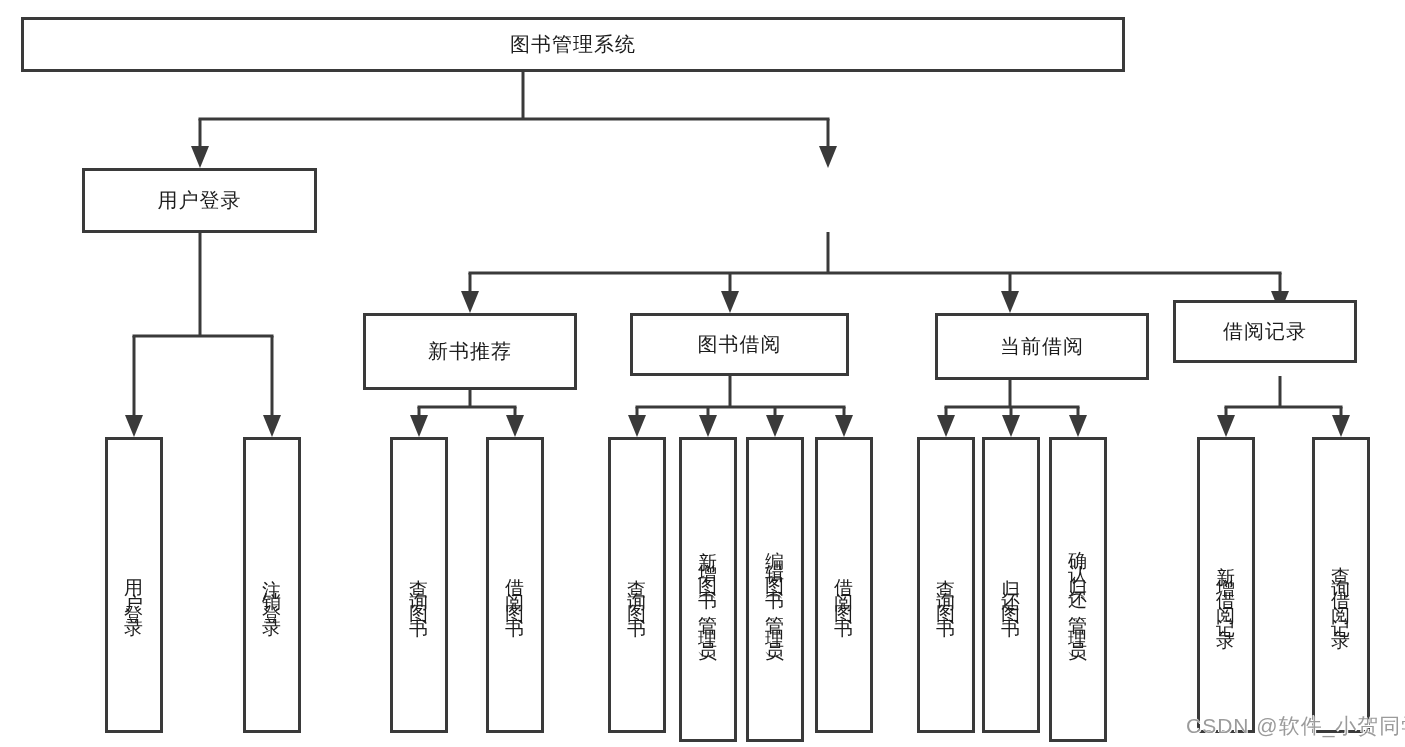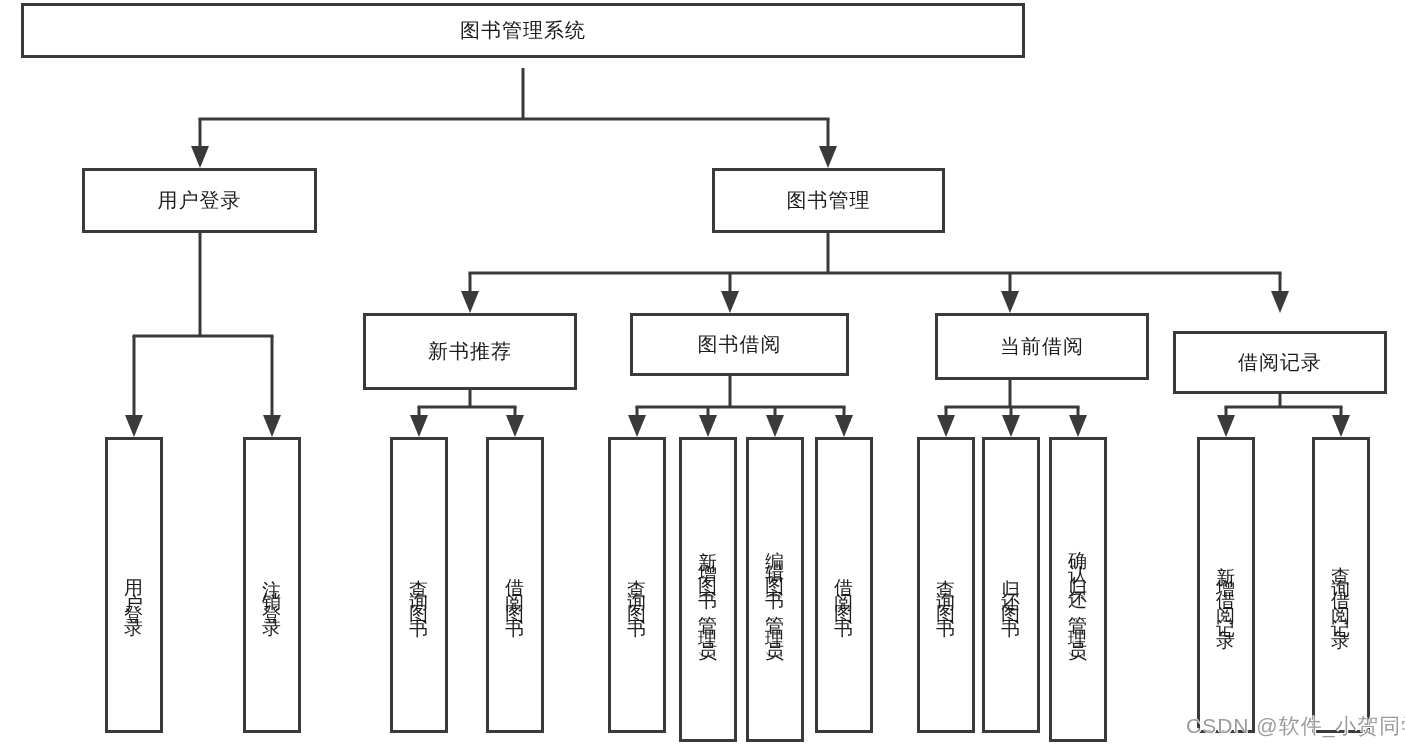--- a/index.html
+++ b/index.html
@@ -87,29 +87,28 @@
     <polygon points="1069,415 1087,415 1078,437"></polygon>
 
     <line x1="1280" y1="376" x2="1280" y2="407"></line>
     <line x1="1224.5" y1="407" x2="1342.5" y2="407"></line>
     <line x1="1226" y1="407" x2="1226" y2="419"></line>
     <polygon points="1217,415 1235,415 1226,437"></polygon>
     <line x1="1341" y1="407" x2="1341" y2="419"></line>
     <polygon points="1332,415 1350,415 1341,437"></polygon>
   </svg>
 
-  <div class="box h" style="left:21px;top:3px;width:1004px;height:55px">图书管理系统</div>
+  <div class="box h" style="left:21px;top:17px;width:1104px;height:55px">图书管理系统</div>
 
   <div class="box h" style="left:82px;top:168px;width:235px;height:65px">用户登录</div>
-  <div class="box h" style="left:712px;top:168px;width:233px;height:65px">图书管理</div>
 
   <div class="box h" style="left:363px;top:313px;width:214px;height:77px">新书推荐</div>
   <div class="box h" style="left:630px;top:313px;width:219px;height:63px">图书借阅</div>
   <div class="box h" style="left:935px;top:313px;width:214px;height:67px">当前借阅</div>
-  <div class="box h" style="left:1173px;top:331px;width:214px;height:63px">借阅记录</div>
+  <div class="box h" style="left:1173px;top:300px;width:184px;height:63px">借阅记录</div>
 
   <div class="box v" style="left:105px;top:437px;width:58px;height:296px">
     <span class="vtext">用户登录</span>
   </div>
   <div class="box v" style="left:243px;top:437px;width:58px;height:296px">
     <span class="vtext">注销登录</span>
   </div>
 
   <div class="box v" style="left:390px;top:437px;width:58px;height:296px">
     <span class="vtext">查询图书</span>

